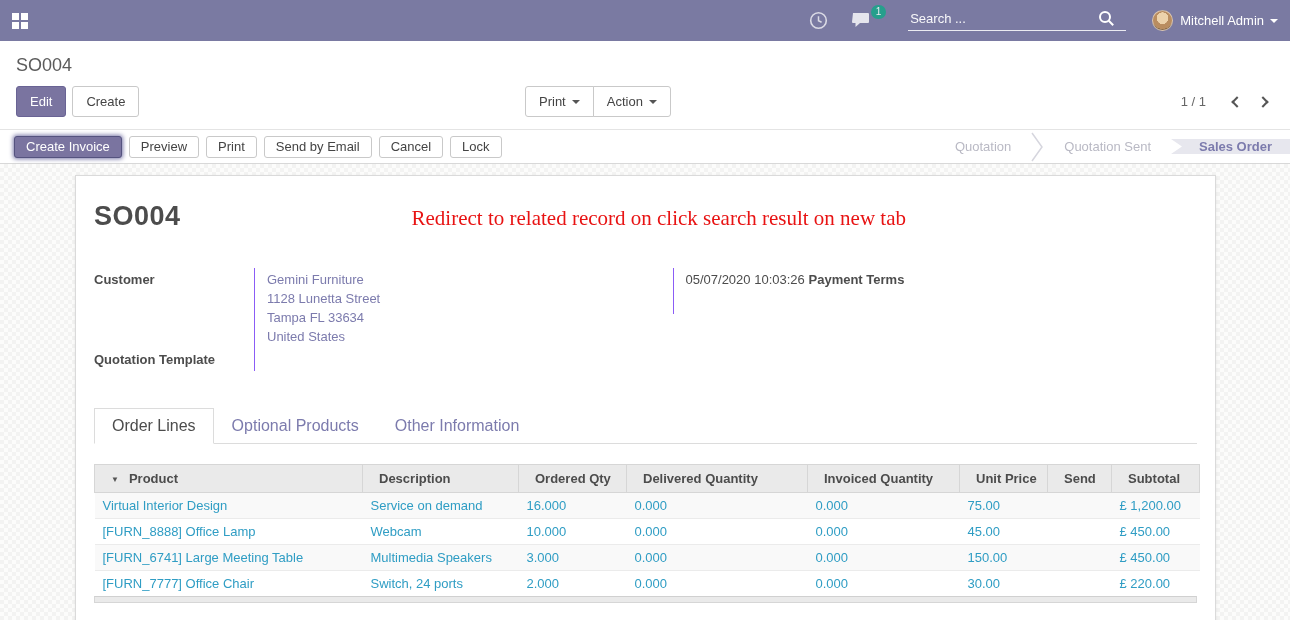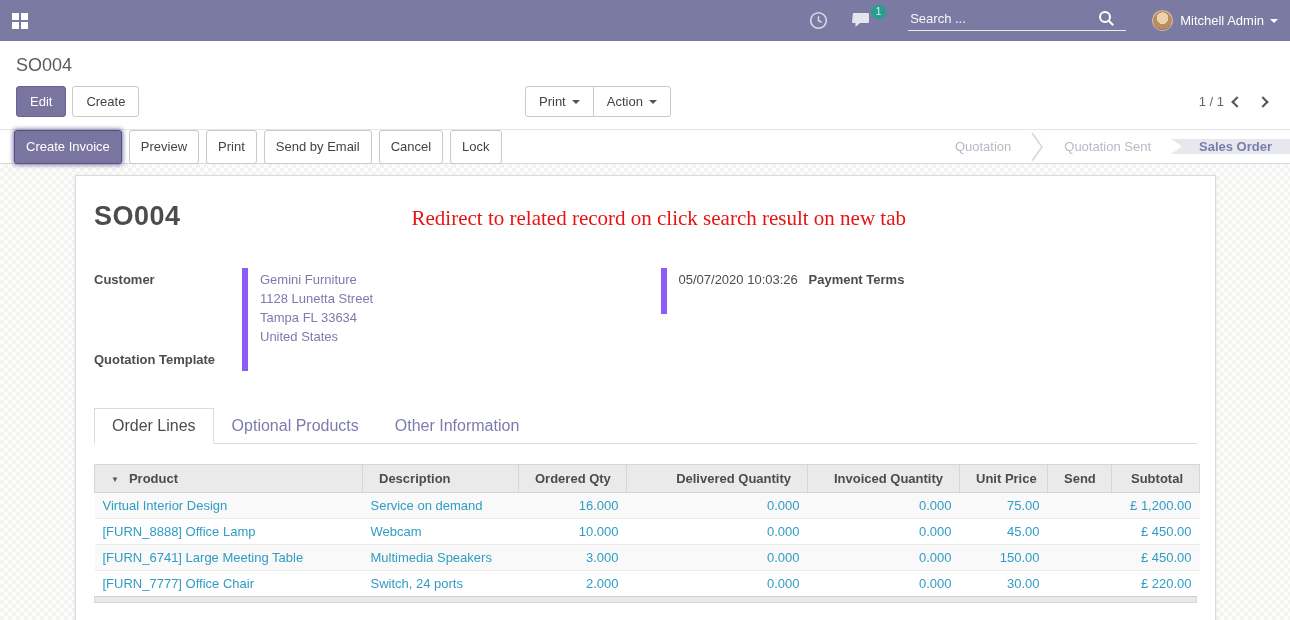--- a/index.html
+++ b/index.html
@@ -55,34 +55,34 @@
     font-family:"Liberation Sans",sans-serif;
   }
   .btn-primary { background:var(--primary_btn_bg,#7a74a0); border-color:#696394; color:#fff; }
   .cp-left { position:absolute; left:2px; top:0; display:flex; gap:6px; }
   .cp-center { position:absolute; left:511px; top:0; }
   .btn-group { display:inline-flex; }
   .btn-group .btn { border-radius:0; margin-left:-1px; }
   .btn-group .btn:first-child { border-radius:3px 0 0 3px; margin-left:0; }
   .btn-group .btn:last-child { border-radius:0 3px 3px 0; }
   .cp-right { position:absolute; right:0; top:0; display:flex; align-items:center; height:31px; }
-  .pager-value { color:#666; }
+  .pager-value { color:#666; margin-right:18px; }
   .pager-chev { width:26px; height:31px; display:flex; align-items:center; justify-content:center;
     cursor:pointer; background:none; border:0; padding:0; }
   .chev { display:inline-block; width:8px; height:8px; border-top:2px solid #555; border-right:2px solid #555; }
   .chev-left  { transform:rotate(-135deg); }
   .chev-right { transform:rotate(45deg); }
 
   
   .statusbar {
     height:35px; background:#fff; border-top:1px solid #e4e4e4; border-bottom:1px solid #d8d8d8;
     display:flex; align-items:center; padding-left:14px;
   }
   .sb-buttons { display:flex; gap:7px; align-items:center; }
-  .sb-btn { height:34px; padding:0 11px; font-size:13px; border-radius:3px;
+  .sb-btn { height:22px; padding:0 11px; font-size:13px; border-radius:3px;
     border:1px solid #c9c9c9; background:#fff; color:#444; cursor:pointer;
     font-family:"Liberation Sans",sans-serif; }
   .sb-btn.primary {
     background:var(--primary_btn_bg,#7a74a0); color:#fff; border-color:#55537f;
     box-shadow:0 0 4px 1px rgba(109,106,158,.9);
   }
   .sb-states { margin-left:auto; display:flex; align-items:center; height:34px; }
   .state { display:flex; align-items:center; padding:0 20px; color:#b9b9c4; font-size:13px; cursor:pointer; }
   .state-sep { align-self:center; }
   .state.active {
@@ -106,34 +106,34 @@
   .sheet-header { display:flex; align-items:flex-start; }
   .sheet-title { font-size:27px; font-weight:bold; color:#4c4c4c; margin:0; letter-spacing:.5px; }
   .annotation {
     flex:1; text-align:center; font-family:"Liberation Serif", serif;
     font-size:21px; color:var(--annotation_text,#e81313); padding-top:5px; padding-right:60px;
   }
 
   .field-cols { display:grid; grid-template-columns:1fr 1fr; column-gap:30px; margin-top:36px; }
   .o-group { display:grid; grid-template-columns:148px 1fr; align-content:start; }
   .o-label { font-weight:bold; color:#4c4c4c; padding:2px 0; line-height:19px; }
-  .o-value { border-left:6px solid #8b5cf6; padding:2px 0 2px 12px; line-height:19px; min-height:23px; }
+  .o-value { border-left:1px solid #8b5cf6; padding:2px 0 2px 12px; line-height:19px; min-height:23px;margin-left:12px; }
   .o-value.link-text { color:var(--link,#7c7bad); cursor:pointer; }
 
   .tabs { margin-top:36px; border-bottom:1px solid #dcdcdc; display:flex; padding-left:0; }
   .tab { padding:8px 17px; color:var(--link,#7c7bad); cursor:pointer; position:relative; top:1px;
     background:none; border:1px solid transparent; font-size:16px; font-family:"Liberation Sans",sans-serif; }
   .tab.active { background:#fff; border:1px solid #dcdcdc; border-bottom-color:#fff; color:#4c4c4c; }
 
   table.lines { width:100%; border-collapse:collapse; table-layout:fixed; margin-top:20px; font-size:13px; }
   table.lines th {
     background:#eaeaea; color:#4c4c4c; font-weight:bold; text-align:left;
     padding:6px 16px; border:1px solid #d6d6d6; white-space:nowrap; overflow:hidden;
   }
-  table.lines .c-num { text-align:right; }
+  table.lines .c-num { }
   table.lines td {
     padding:5px 8px; border-top:1px solid #ebebeb; color:var(--table_text,#2f9dc4);
     white-space:nowrap; overflow:hidden; cursor:pointer;
   }
   table.lines tr.odd td { background:#f9f9f9; }
   .hdr-caret { font-size:8px; color:#555; margin-right:10px; vertical-align:1px; cursor:pointer; }
   .table-footer { height:7px; background:#eaeaea; border:1px solid #d6d6d6; border-top:1px solid #d0d0d0; }
 
   svg { display:block; }
 </style>

